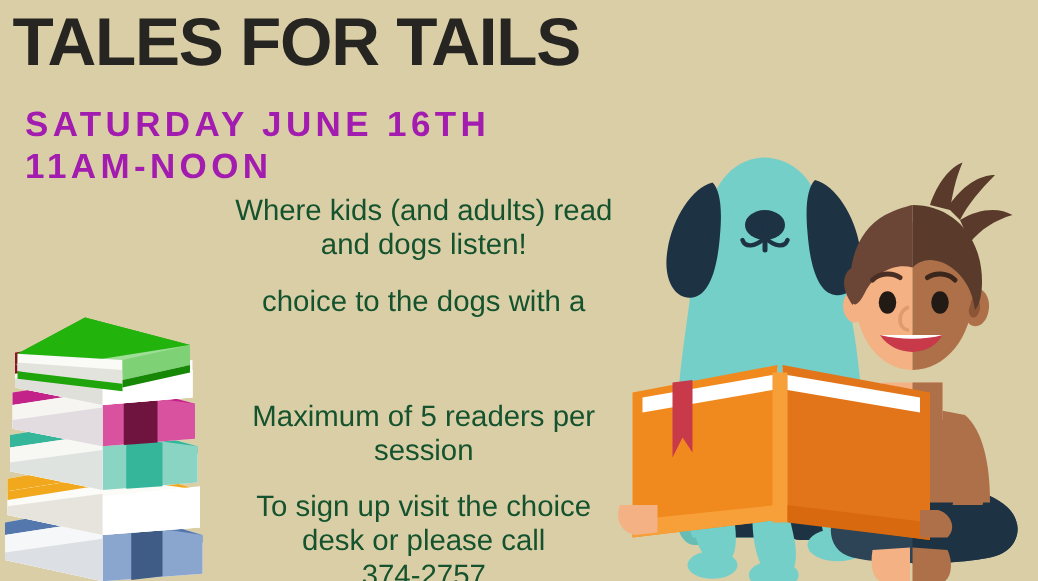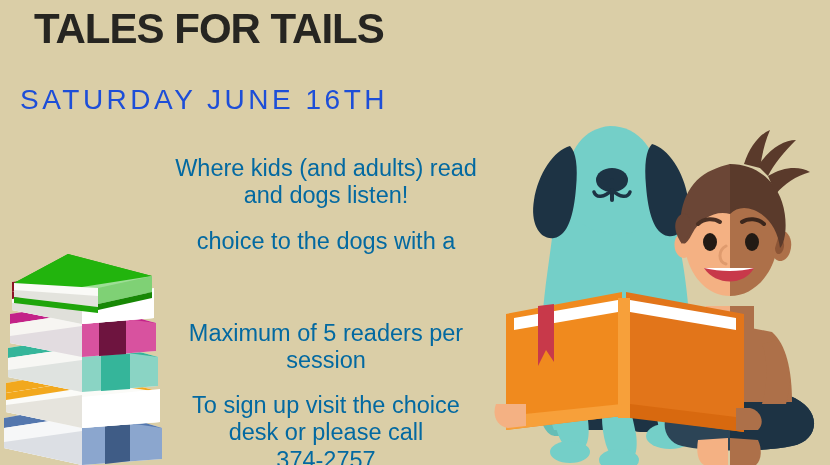--- a/index.html
+++ b/index.html
@@ -15,52 +15,52 @@
     position: relative;
     width: 830px;
     height: 465px;
     background: #DACEA7;
     overflow: hidden;
   }
 
   
   .headline {
     position: absolute;
-    left: 34px;
+    left: 10px;
     top: 8px;
     font-family: "Liberation Sans", sans-serif;
     font-weight: bold;
-    font-size: 42px;
+    font-size: 54px;
     line-height: 0.98;
     letter-spacing: -1px;
     color: #262521;
     white-space: nowrap;
   }
   .subline {
     position: absolute;
     left: 20px;
     font-family: "Liberation Sans", sans-serif;
-    font-weight: normal;
+    font-weight: bold;
     font-size: 28px;
     letter-spacing: 3.5px;
-    color: #1d4ed8;
+    color: #a21caf;
     white-space: nowrap;
   }
   #date-line  { top: 84px; }
   #time-line  { top: 117px; }
 
   .body-block {
     position: absolute;
-    left: 150px;
+    left: 163px;
     width: 352px;
     text-align: center;
     font-family: "Liberation Sans", sans-serif;
     font-size: 23.5px;
     line-height: 1.16;
-    color: #0369a1;
+    color: #14532d;
   }
   #para-1 { top: 155px; }
   #para-2 { top: 228px; }
   #para-3 { top: 320px; }
   #para-4 { top: 392px; }
   .body-block .ln { display: block; }
 
   
   .art {
     position: absolute;
@@ -82,20 +82,21 @@
 </style>
 </head>
 <body>
 
 <div id="poster">
 
   <div class="headline">TALES FOR TAILS</div>
 
   <div class="subline" id="date-line">SATURDAY JUNE 16TH</div>
 
+  <div class="subline" id="time-line">11AM-NOON</div>
 
   <div class="body-block" id="para-1">
     <span class="ln">Where kids (and adults) read</span>
     <span class="ln">and dogs listen!</span>
   </div>
 
   <div class="body-block" id="para-2">
     <span class="ln">choice to the dogs with a</span>
   </div>
 

